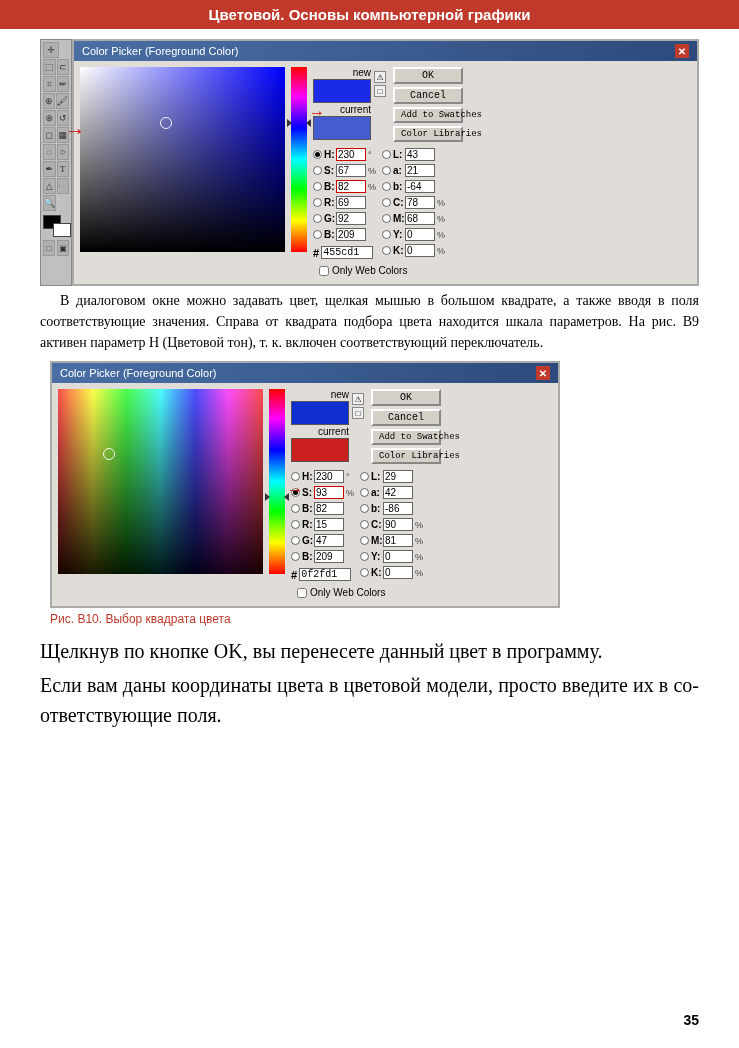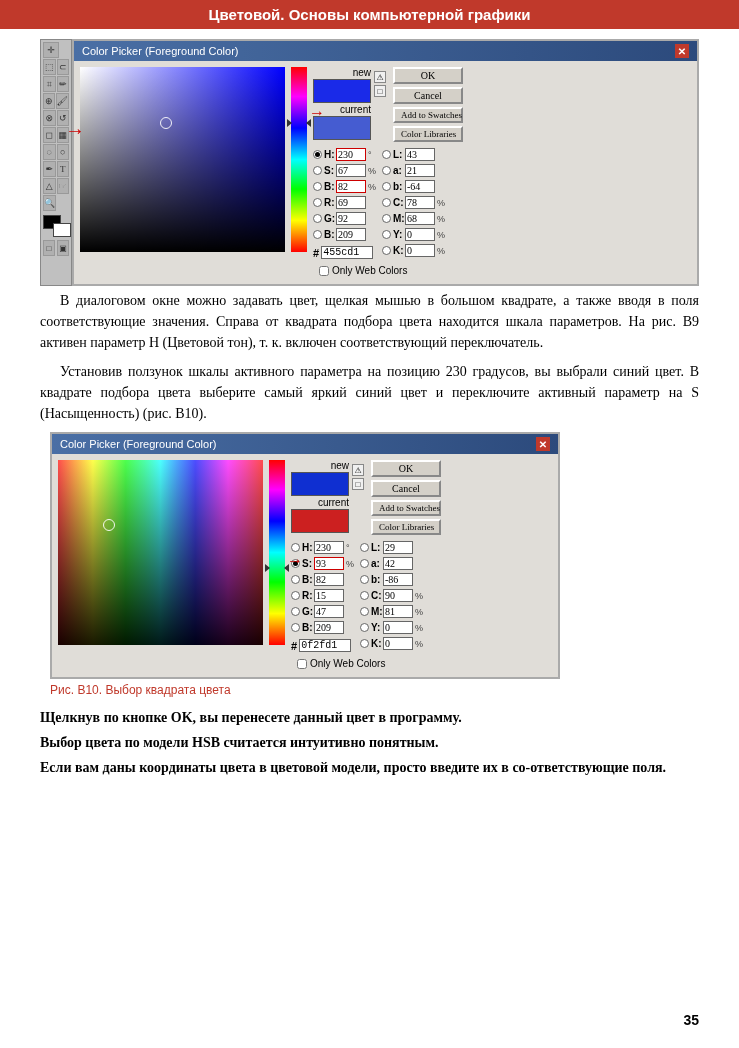--- a/index.html
+++ b/index.html
@@ -73,24 +73,23 @@
       margin-bottom: 8px;
       color: #000;
     }
 
     .body-text .indent {
       text-indent: 20px;
     }
 
     
     .bottom-text {
-      font-size: 14px;
+      font-size: 20px;
       line-height: 1.5;
       margin-top: 8px;
-      font-weight: bold;
     }
 
     .bottom-text p {
       text-align: justify;
       margin-bottom: 4px;
     }
 
     
     .page-number {
       position: absolute;
@@ -176,21 +175,21 @@
       border-bottom: 4px solid transparent;
       border-right: 5px solid #333;
     }
 
     .cp-btn {
       background: #d4d0c8;
       border: 2px solid;
       border-color: #fff #888 #888 #fff;
       padding: 1px 6px;
       font-size: 10px;
-      font-family: Liberation Serif, serif;
+      font-family: Liberation Mono, monospace;
       cursor: pointer;
       white-space: nowrap;
       text-align: center;
     }
 
     .irow {
       display: flex;
       align-items: center;
       gap: 2px;
       height: 15px;
@@ -222,21 +221,21 @@
       font-size: 10px;
       width: 10px;
     }
 
     .irow .ival {
       width: 30px;
       height: 13px;
       border: 1px solid #666;
       font-size: 10px;
       padding: 0 1px;
-      font-family: Liberation Serif, serif;
+      font-family: Liberation Sans, sans-serif;
       background: #fff;
     }
 
     .irow .ival.highlighted {
       border: 1px solid #cc0000;
     }
 
     .irow .iunit {
       font-size: 9px;
       color: #444;
@@ -481,23 +480,20 @@
         </div>
       </div>
     </div>
   </div>
 
 
   <div class="body-text">
     <p class="indent">В диалоговом окне можно задавать цвет, щелкая мышью в большом квадрате, а также вводя в поля соответствующие значения. Справа от квадрата подбора цвета находится шкала параметров. На рис. B9 активен параметр H (Цветовой тон), т. к. включен соответствующий переключатель.</p>
   </div>
 
-  <div class="body-text">
-    <p class="indent">Установив ползунок шкалы активного параметра на позицию 230 градусов, вы выбрали синий цвет. В квадрате подбора цвета выберите самый яркий синий цвет и переключите активный параметр на S (Насыщенность) (рис. B10).</p>
-  </div>
 
   <div style="border:2px solid #aaa; background:#e0ddd8; font-family:Arial,sans-serif; font-size:11px; margin-bottom:4px; width:510px; margin-left:10px;">
 
     <div class="dialog-titlebar">
       <span>Color Picker (Foreground Color)</span>
       <div class="close-btn">✕</div>
     </div>
 
     <div style="display:flex; padding:6px; gap:6px;">
 
@@ -653,22 +649,19 @@
 
   <div class="fig-caption">
     <span style="color:#c0392b;">Рис. B10. Выбор квадрата цвета</span>
   </div>
 
   <div class="bottom-text">
     <p>
       <span>Щелкнув по кнопке OK, вы перенесете данный цвет в программу.</span>
     </p>
     <p>
-      <span>Выбор цвета по модели HSB считается интуитивно понятным.</span>
-    </p>
-    <p>
       <span>Если вам даны координаты цвета в цветовой модели, просто введите их в со-ответствующие поля.</span>
     </p>
   </div>
 
 </div>
 
 <div class="page-number">35</div>
 
 </body></html>

